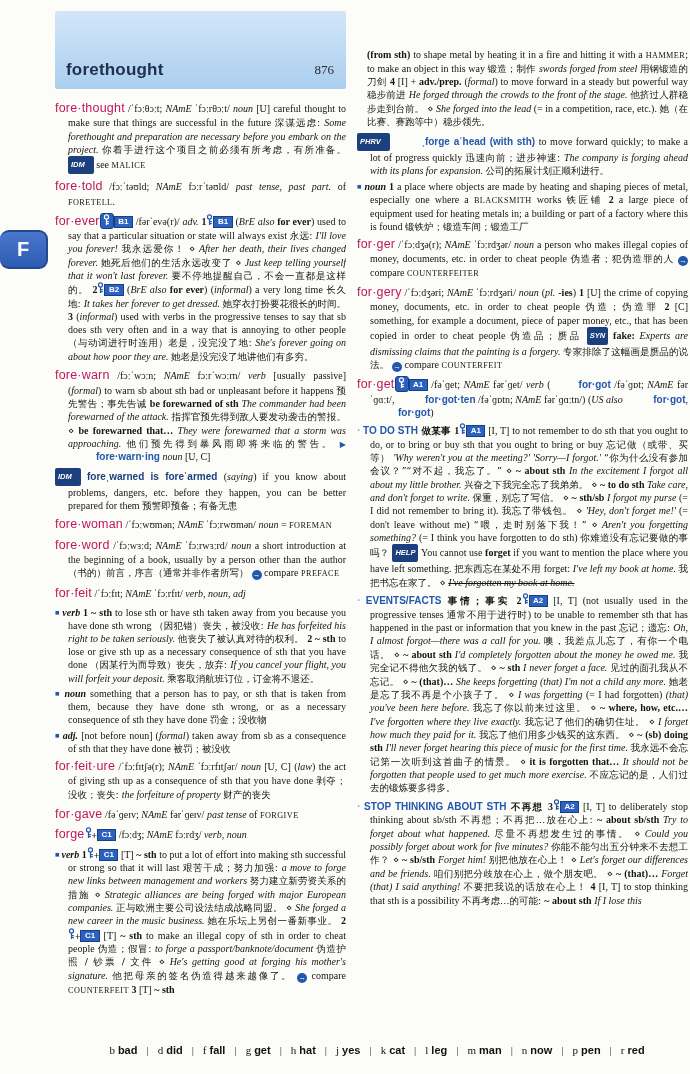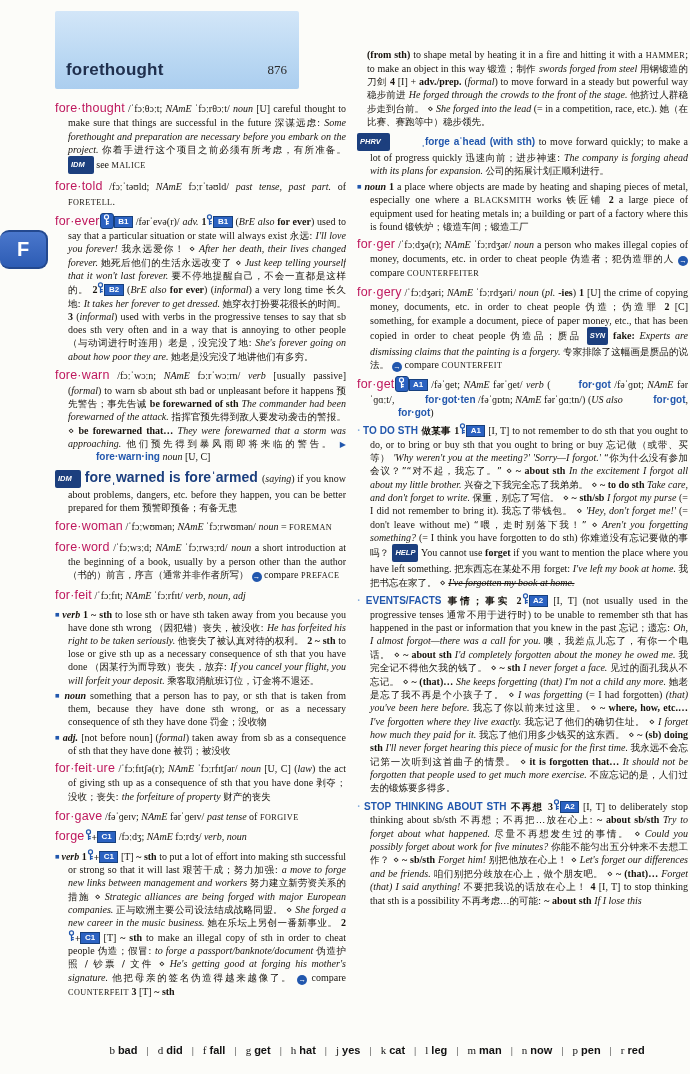--- a/index.html
+++ b/index.html
@@ -1,40 +1,40 @@
 <!DOCTYPE html>
 <html><head>
 <meta charset="utf-8">
 <style>
   html,body{margin:0;padding:0;background:#fcfcf9;}
   .page{position:relative;width:690px;height:1074px;overflow:hidden;background:#fcfcf9;
         font-family:"Liberation Serif","DejaVu Serif","DejaVu Sans",serif;font-size:10px;color:#17130e;}
   
-  .band{position:absolute;left:55px;top:11px;width:244px;height:78px;
+  .band{position:absolute;left:55px;top:11px;width:291px;height:78px;
         background:linear-gradient(180deg,#d3e6f8 0%,#bcd9f3 55%,#abceef 100%);border-radius:2px;}
   .band-title{position:absolute;left:11px;bottom:9px;font-family:"Liberation Sans","DejaVu Sans",sans-serif;
         font-weight:700;font-size:17px;color:#20304e;letter-spacing:.2px;}
   .band-page{position:absolute;right:12px;bottom:11px;font-family:"Liberation Serif",serif;
         font-size:13px;color:#2a2a2a;}
   
   .ftab{position:absolute;left:0;top:230px;width:46px;height:35px;
         background:linear-gradient(180deg,#4a77cc,#2d5cb4);border:2px solid #24498f;border-left:none;
         border-radius:9px;display:flex;align-items:center;justify-content:center;}
   .ftab span{color:#fff;font-family:"Liberation Sans",sans-serif;font-weight:700;font-size:20px;}
   
   .col{position:absolute;text-align:justify;line-height:1.3;overflow:hidden;}
   #col-left{left:55px;top:100px;width:291px;height:926px;}
   #col-right{left:357px;top:48px;width:331px;height:986px;}
   p.entry{margin:0 0 4.5px;padding-left:13px;text-indent:-13px;}
   p.entry.sub{margin:0 0 2.5px;}
   p.entry.cont{text-indent:0;padding-left:10px;}
   
   .r-hw{font-family:"Liberation Sans","DejaVu Sans",sans-serif;font-weight:400;font-size:12.5px;color:#be185d;letter-spacing:.2px;}
   .r-dhw,.r-phr{font-family:"Liberation Sans","DejaVu Sans",sans-serif;font-weight:700;font-size:10px;color:#2257ad;padding-left:28px;}
-  .r-idm{font-family:"Liberation Sans","DejaVu Sans",sans-serif;font-weight:700;font-size:14px;color:#1c3f7e;}
+  .r-idm{font-family:"Liberation Sans","DejaVu Sans",sans-serif;font-weight:700;font-size:10px;color:#1c3f7e;}
   .r-sect{font-family:"Liberation Sans","DejaVu Sans",sans-serif;font-weight:700;font-size:10px;color:#2257ad;}
   .r-i{font-style:italic;}
   .r-b{font-weight:700;}
   .r-bi{font-weight:700;font-style:italic;}
   .r-zh{font-family:"DejaVu Sans",sans-serif;font-size:9.5px;}
   .r-zhb{font-family:"DejaVu Sans",sans-serif;font-size:9.5px;font-weight:700;}
   .r-sc{font-size:8.2px;letter-spacing:.45px;}
   .r-strike{font-style:italic;text-decoration:line-through;}
   .r-sq{color:#2257ad;font-size:7.5px;vertical-align:1.5px;}
   .r-deriv{color:#2257ad;font-size:8px;}

